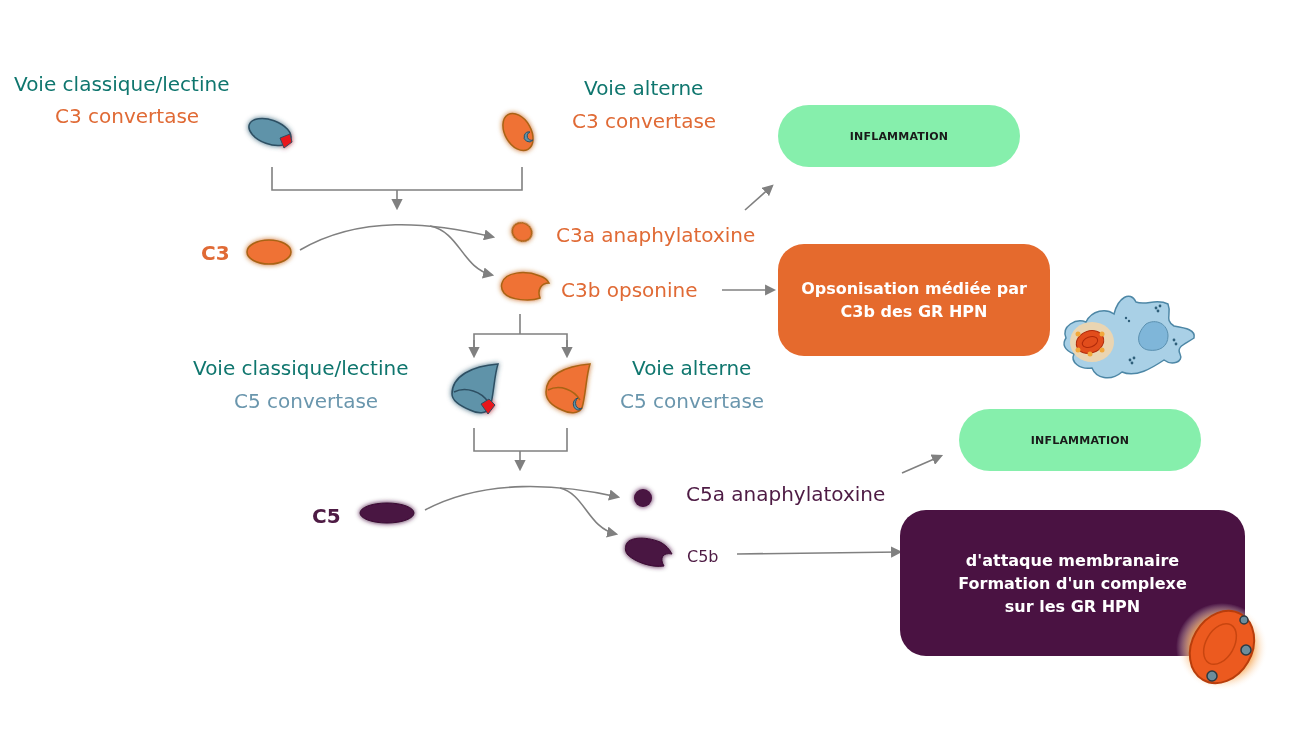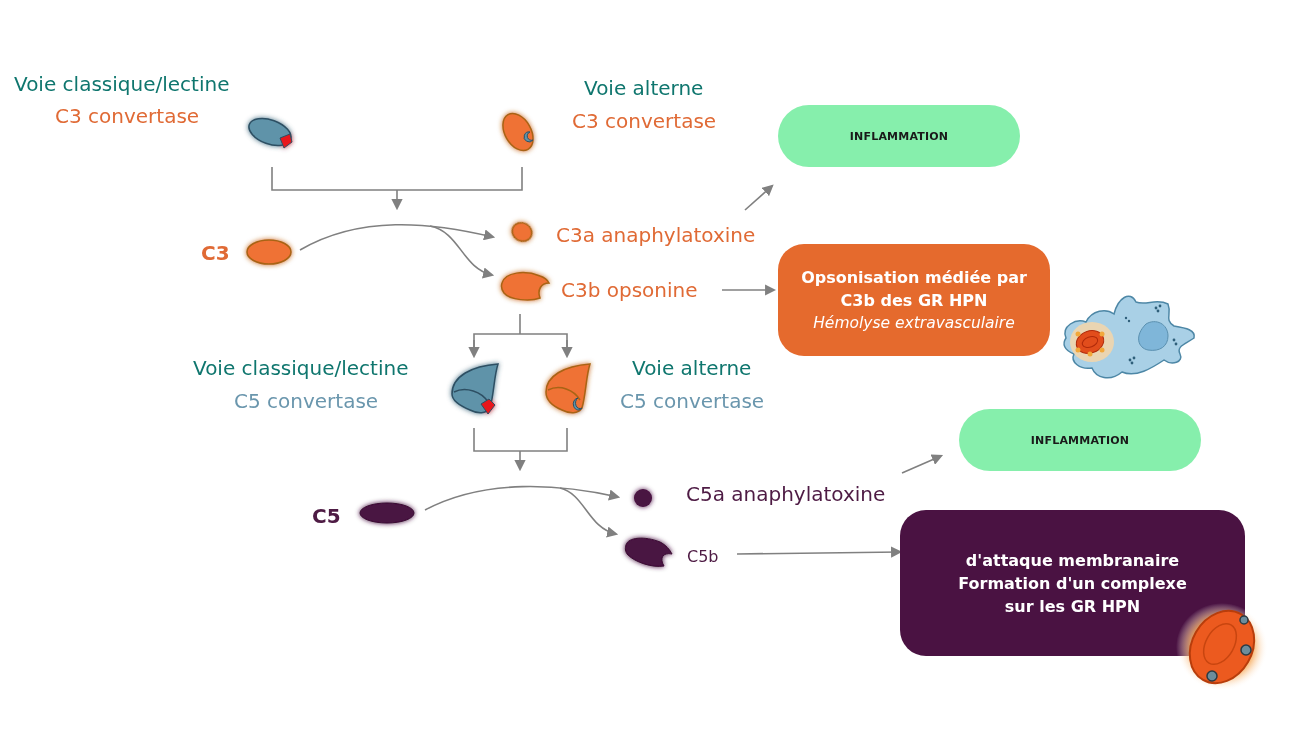--- a/index.html
+++ b/index.html
@@ -130,21 +130,20 @@
 <div class="lbl plum" style="left:686px; top:482px;">C5a anaphylatoxine</div>
 <div class="lbl plum" style="left:687px; top:545px; font-size:16px;">C5b</div>
 
 <div class="pill" style="left:778px; top:105px; width:242px; height:62px;">
   <span>INFLAMMATION</span>
 </div>
 
 <div class="box" style="left:778px; top:244px; width:272px; height:112px; background:#e56a2d;">
   <span class="b">Opsonisation médiée par</span>
   <span class="b">C3b des GR HPN</span>
-  <span class="i">Hémolyse extravasculaire</span>
 </div>
 
 <div class="pill" style="left:959px; top:409px; width:242px; height:62px;">
   <span>INFLAMMATION</span>
 </div>
 
 <div class="box" style="left:900px; top:510px; width:345px; height:146px; background:#4a1242;">
   <span class="b">d'attaque membranaire</span>
   <span class="b">Formation d'un complexe</span>
   <span class="b">sur les GR HPN</span>

